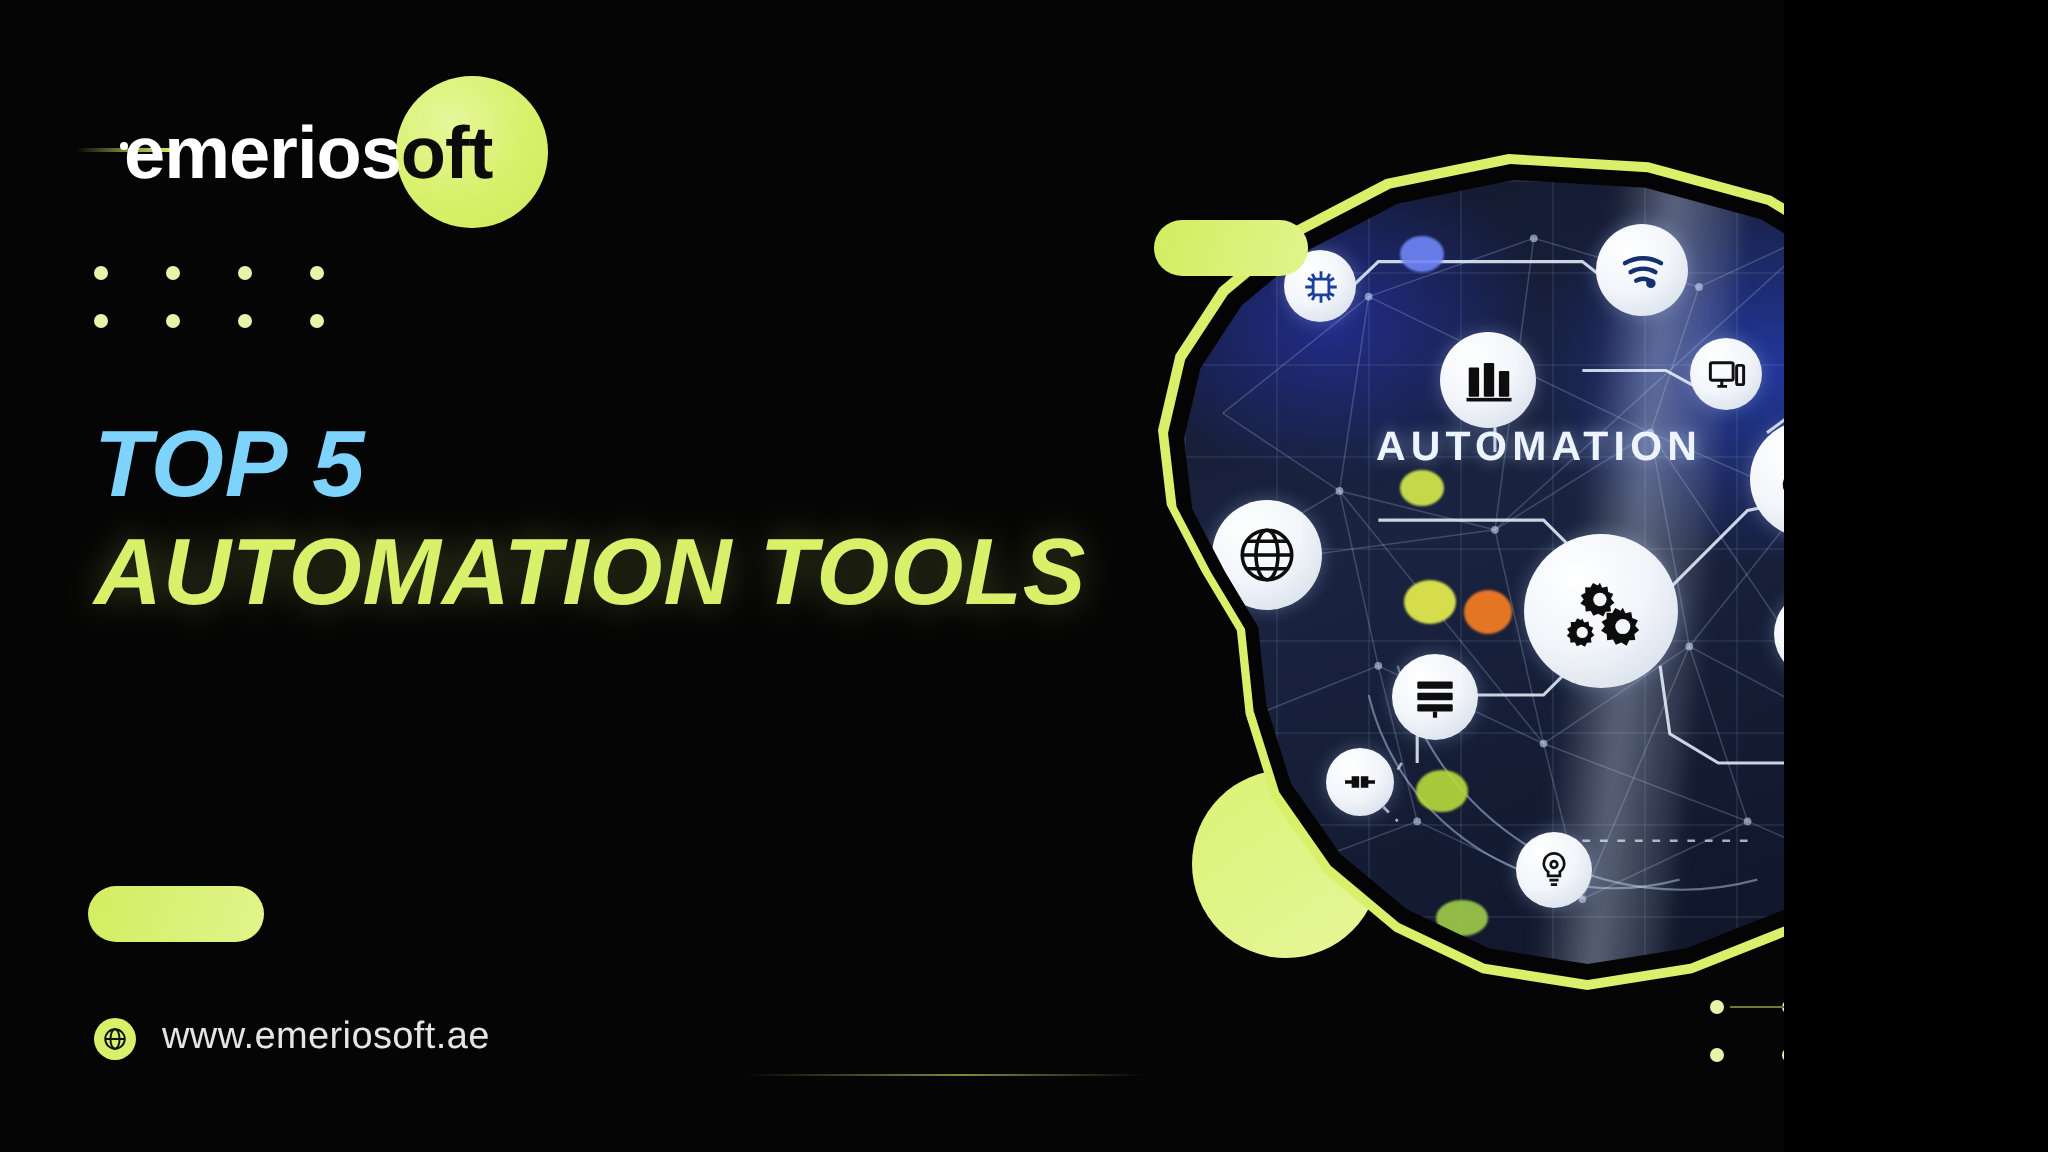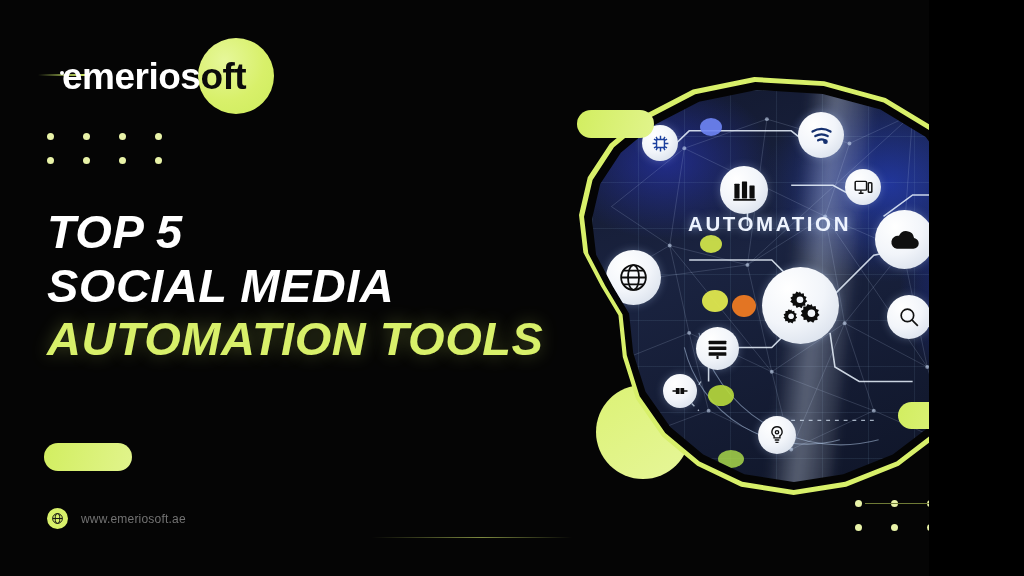--- a/index.html
+++ b/index.html
@@ -7,21 +7,20 @@
     padding: 0;
     background: #000;
   }
   .canvas {
     position: relative;
     width: 892px;
     height: 576px;
     background: #050505;
     overflow: hidden;
     font-family: "Liberation Sans", sans-serif;
-    padding-left: 37px;
   }
 
   
   .logo-wrap {
     position: absolute;
     left: 38px;
     top: 38px;
     width: 260px;
     height: 76px;
   }
@@ -95,21 +94,21 @@
     top: 205px;
     width: 560px;
   }
   .headline .line {
     font-style: italic;
     font-weight: 700;
     letter-spacing: 0.5px;
     line-height: 1.14;
     white-space: nowrap;
   }
-  .headline .l1 { font-size: 47px; color: #ffffff; }
+  .headline .l1 { font-size: 47px; color: #7dd3fc; }
   .headline .l2 { font-size: 47px; color: #ffffff; }
   .headline .l3 {
     font-size: 47px;
     color: #d8f06a;
     text-shadow: 0 0 18px rgba(216,240,106,0.30);
   }
 
   
   .pill {
     position: absolute;
@@ -239,22 +238,22 @@
   .contact .badge {
     width: 21px; height: 21px;
     border-radius: 50%;
     background: #d8f06a;
     display: flex;
     align-items: center;
     justify-content: center;
     flex: 0 0 auto;
   }
   .contact .txt {
-    color: #737373;
-    font-size: 12px;
+    color: #e5e5e5;
+    font-size: 19px;
     letter-spacing: 0.2px;
     white-space: nowrap;
   }
   .underglow {
     position: absolute;
     left: 372px; top: 537px;
     width: 200px; height: 1px;
     background: linear-gradient(to right, rgba(0,0,0,0), #7e8a40 55%, rgba(0,0,0,0));
     z-index: 7;
   }
@@ -277,21 +276,20 @@
     <div class="dot"></div>
     <div class="dot"></div>
     <div class="dot"></div>
     <div class="dot"></div>
     <div class="dot"></div>
     <div class="dot"></div>
   </div>
 
   <div class="headline">
     <div class="line l1">TOP 5</div>
-    <div class="line l2">SOCIAL MEDIA</div>
     <div class="line l3">AUTOMATION TOOLS</div>
   </div>
 
   <div class="pill" id="pill-left-bottom"></div>
   <div class="lime-circle" id="circle-top-right"></div>
   <div class="lime-circle" id="circle-bottom-left"></div>
   <div class="pill" id="pill-image-top"></div>
   <div class="pill" id="pill-image-bottom"></div>
 
   <div class="hero">

